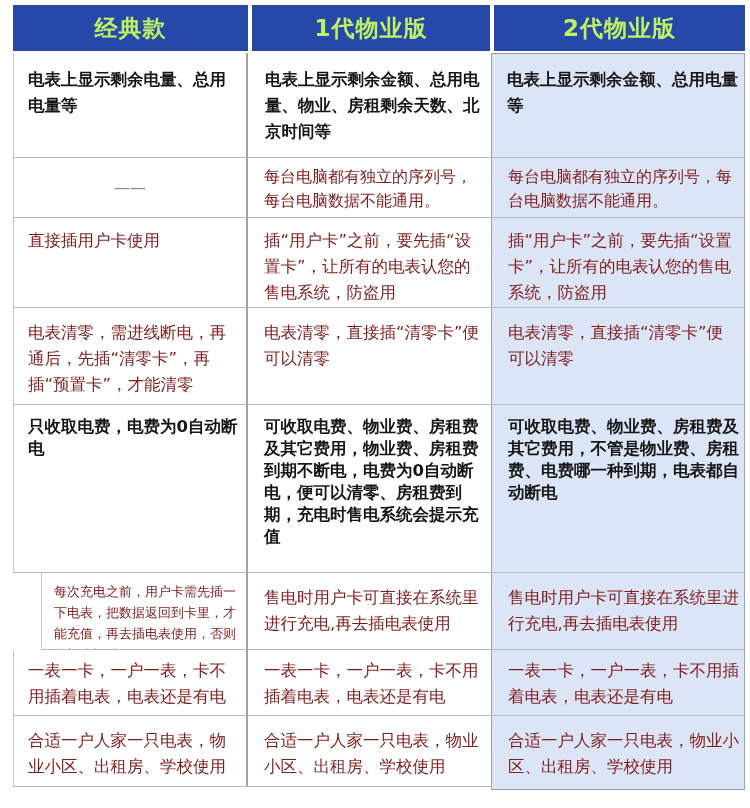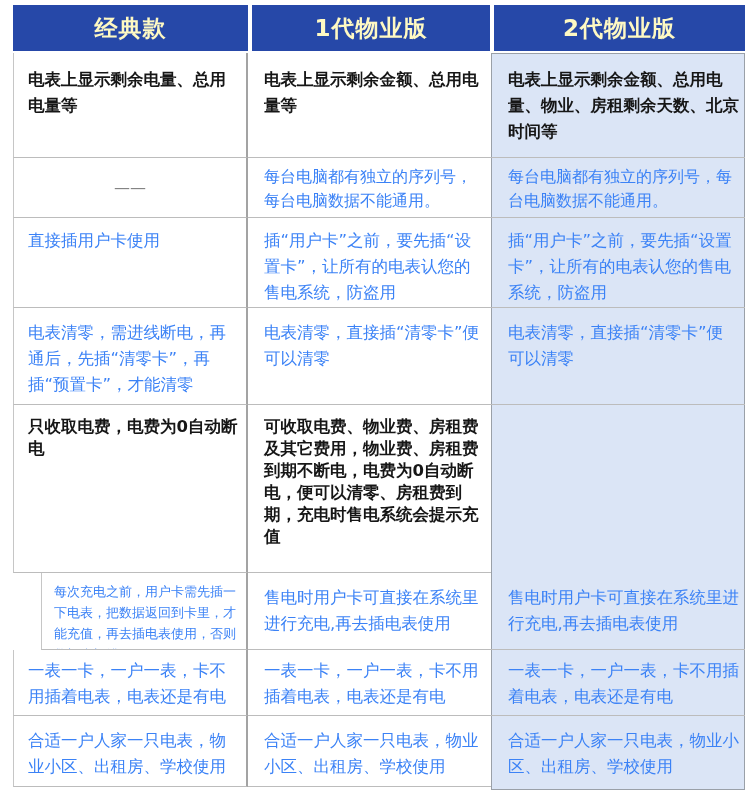--- a/index.html
+++ b/index.html
@@ -17,21 +17,21 @@
   .header-row {
     position: absolute;
     left: 13px; top: 5px;
     width: 732px; height: 46px;
     display: grid;
     grid-template-columns: 235px 238px 251px;
     column-gap: 4px;
   }
   .header-cell {
     background: #2648a8;
-    color: #fef9c3;
+    color: #bef264;
     font-size: 23px;
     font-weight: bold;
     display: flex;
     align-items: center;
     justify-content: center;
     letter-spacing: 1px;
   }
 
   
   .col3-panel {
@@ -57,21 +57,21 @@
   .rh3 { height: 90px; }
   .rh4 { height: 97px; }
   .rh5 { height: 168px; }
   .rh6 { height: 77px; }
   .rh7 { height: 66px; }
   .rh8 { height: 71px; }
 
   .cell {
     font-size: 16.5px;
     line-height: 26px;
-    color: #3b82f6;
+    color: #7f1d1d;
     overflow: hidden;
     border-bottom: 1px solid #bcbcbc;
   }
   .c1 {
     border-left: 1px solid #c6c6c6;
     border-right: 2px solid #a3a3a3;
     padding: 12px 6px 0 14px;
   }
   .c2 { padding: 12px 6px 0 16px; }
   .c3 { padding: 12px 6px 0 17px; background: transparent; }
@@ -106,22 +106,22 @@
     <div class="header-cell">1代物业版</div>
     <div class="header-cell">2代物业版</div>
   </div>
 
   <div class="col3-panel"></div>
 
   <div class="body-grid">
 
     <div class="row rh1">
       <div class="cell c1 bold">电表上显示剩余电量、总用电量等</div>
+      <div class="cell c3 bold">电表上显示剩余金额、总用电量、物业、房租剩余天数、北京时间等</div>
       <div class="cell c2 bold">电表上显示剩余金额、总用电量等</div>
-      <div class="cell c3 bold">电表上显示剩余金额、总用电量、物业、房租剩余天数、北京时间等</div>
     </div>
 
     <div class="row rh2">
       <div class="cell c1 dash-cell">——</div>
       <div class="cell c2">每台电脑都有独立的序列号，每台电脑数据不能通用。</div>
       <div class="cell c3">每台电脑都有独立的序列号，每台电脑数据不能通用。</div>
     </div>
 
     <div class="row rh3">
       <div class="cell c1">直接插用户卡使用</div>
@@ -131,20 +131,21 @@
 
     <div class="row rh4">
       <div class="cell c1">电表清零，需进线断电，再通后，先插“清零卡”，再插“预置卡”，才能清零</div>
       <div class="cell c2">电表清零，直接插“清零卡”便可以清零</div>
       <div class="cell c3">电表清零，直接插“清零卡”便可以清零</div>
     </div>
 
     <div class="row rh5">
       <div class="cell c1 bold">只收取电费，电费为0自动断电</div>
       <div class="cell c2 bold">可收取电费、物业费、房租费及其它费用，物业费、房租费到期不断电，电费为0自动断电，便可以清零、房租费到期，充电时售电系统会提示充值</div>
+      <div class="cell c3 bold">可收取电费、物业费、房租费及其它费用，不管是物业费、房租费、电费哪一种到期，电表都自动断电</div>
     </div>
 
     <div class="row rh6">
       <div class="cell c1">每次充电之前，用户卡需先插一下电表，把数据返回到卡里，才能充值，再去插电表使用，否则数据会报错</div>
       <div class="cell c2">售电时用户卡可直接在系统里进行充电,再去插电表使用</div>
       <div class="cell c3">售电时用户卡可直接在系统里进行充电,再去插电表使用</div>
     </div>
 
     <div class="row rh7">
       <div class="cell c1">一表一卡，一户一表，卡不用插着电表，电表还是有电</div>

